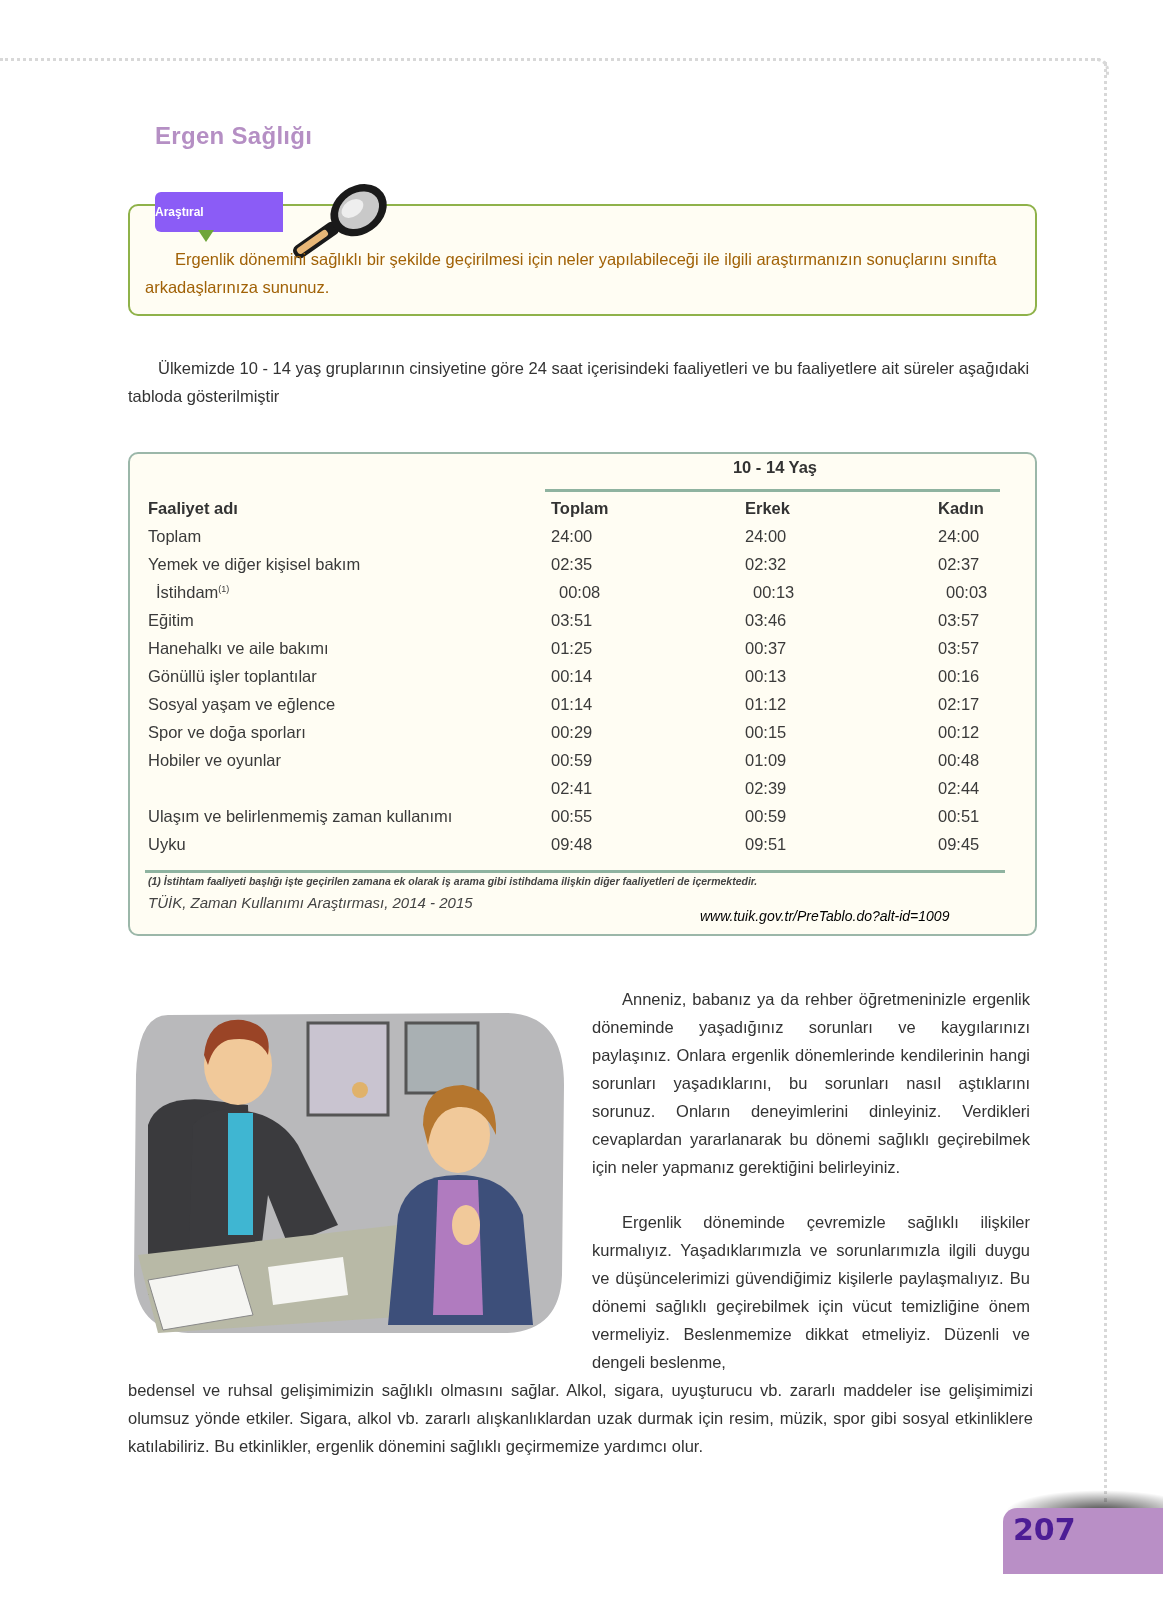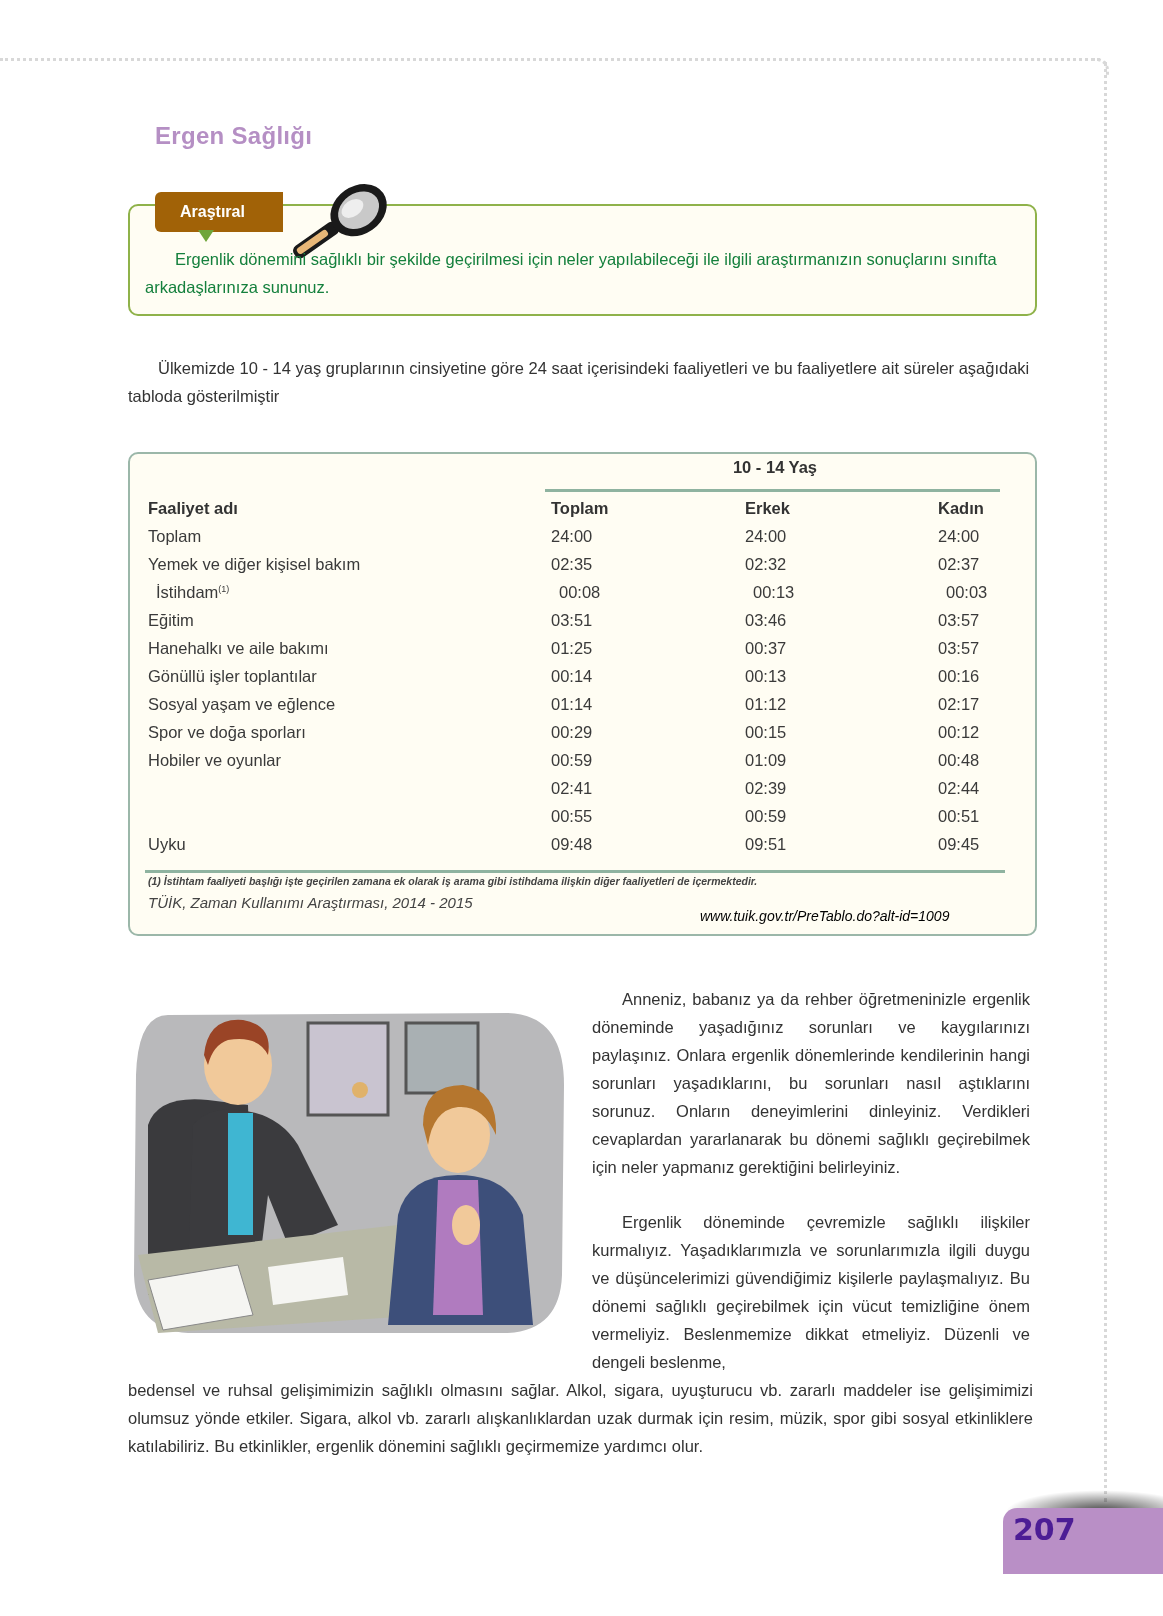--- a/index.html
+++ b/index.html
@@ -5,24 +5,24 @@
   html, body { margin:0; padding:0; }
   body { width:1163px; height:1616px; background:#ffffff; position:relative; overflow:hidden;
          font-family:"Liberation Sans", "DejaVu Sans", sans-serif; color:#3a3a3a; }
   .dotted-top { position:absolute; left:0; top:58px; width:1100px; border-top:3px dotted #d8d8d8; }
   .dotted-right { position:absolute; left:1104px; top:62px; height:1440px; border-left:3px dotted #d8d8d8; }
   .dotted-corner { position:absolute; left:1092px; top:58px; width:14px; height:14px; border-top:3px dotted #d8d8d8; border-right:3px dotted #d8d8d8; border-top-right-radius:12px; }
 
   .section-title { position:absolute; left:155px; top:122px; font-size:24px; font-weight:bold; color:#b58fc4; letter-spacing:0.3px; }
 
   .research-box { position:absolute; left:128px; top:204px; width:905px; height:108px; border:2px solid #8fb24a; border-radius:10px; background:#fffdf3; }
-  .research-tag { position:absolute; left:155px; top:192px; width:128px; height:40px; background:#a16207; border-radius:6px 0 0 6px; color:#fff; font-weight:bold; font-size:16px; line-height:40px; padding-left:25px; box-sizing:border-box; }
+  .research-tag { position:absolute; left:155px; top:192px; width:128px; height:40px; background:#8b5cf6; border-radius:6px 0 0 6px; color:#fff; font-weight:bold; font-size:12px; line-height:40px; box-sizing:border-box; }
   .research-tag-tail { position:absolute; left:198px; top:230px; width:0; height:0; border-left:8px solid transparent; border-right:8px solid transparent; border-top:12px solid #6fa53a; }
   .magnifier { position:absolute; left:280px; top:172px; width:120px; height:100px; }
-  .research-text { position:absolute; left:145px; top:245px; width:880px; font-size:16.5px; line-height:28px; color:#15803d; text-indent:30px; }
+  .research-text { position:absolute; left:145px; top:245px; width:880px; font-size:16.5px; line-height:28px; color:#a16207; text-indent:30px; }
 
   .intro { position:absolute; left:128px; top:354px; width:905px; font-size:16.5px; line-height:28px; color:#333; text-indent:30px; }
 
   .table-box { position:absolute; left:128px; top:452px; width:905px; height:480px; border:2px solid #9bb7a9; border-radius:10px; background:#fffdf3; }
   .group-head { position:absolute; left:550px; top:458px; width:450px; text-align:center; font-weight:bold; font-size:16.5px; color:#333; }
   .group-rule { position:absolute; left:545px; top:489px; width:455px; border-top:3px solid #8fb3a0; }
   .t-row { position:absolute; left:148px; width:860px; height:28px; font-size:16.5px; line-height:28px; color:#3a3a3a; }
   .t-row span { position:absolute; top:0; white-space:nowrap; }
   .c0 { left:0; }
   .c1 { left:403px; }
@@ -135,20 +135,21 @@
   <span class="c1">00:59</span>
   <span class="c2">01:09</span>
   <span class="c3">00:48</span>
 </div>
 <div class="t-row" style="top:774px;">
   <span class="c1">02:41</span>
   <span class="c2">02:39</span>
   <span class="c3">02:44</span>
 </div>
 <div class="t-row" style="top:802px;">
+  <span class="c0">Ulaşım ve belirlenmemiş zaman kullanımı</span>
   <span class="c1">00:55</span>
   <span class="c2">00:59</span>
   <span class="c3">00:51</span>
 </div>
 <div class="t-row" style="top:830px;">
   <span class="c0">Uyku</span>
   <span class="c1">09:48</span>
   <span class="c2">09:51</span>
   <span class="c3">09:45</span>
 </div>

